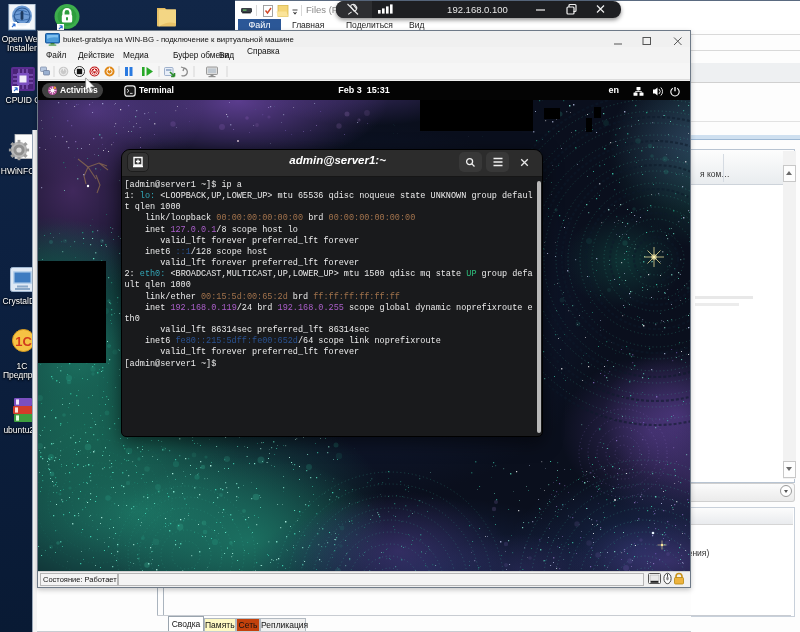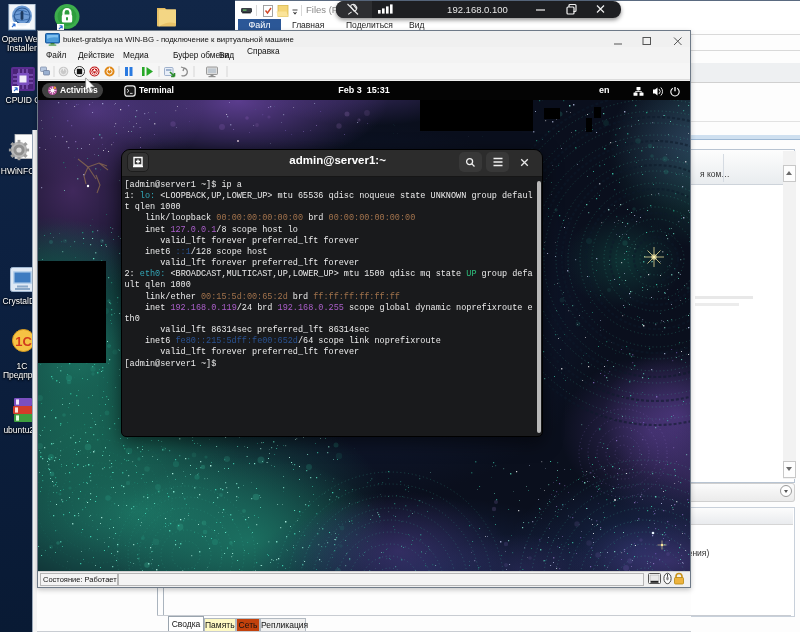--- a/index.html
+++ b/index.html
@@ -621,21 +621,21 @@
     <circle cx="6.8" cy="1.8" r="1.2" fill="#f0a030"></circle>
   </svg>
   <div class="abs" style="left:22px;top:4px;width:45px;height:11px;font-size:8.5px;font-weight:bold;color:#fff;">Activities</div>
   <svg class="abs" style="left:86px;top:4px" width="12" height="12" viewBox="0 0 12 12">
     <rect x="0.8" y="0.8" width="10.4" height="10.4" rx="2.4" fill="#1a1a1a" stroke="#f0f0f0" stroke-width="1.2"></rect>
     <path d="M3 4 l2 1.8 -2 1.8" stroke="#e0e0e0" stroke-width="0.9" fill="none"></path>
     <path d="M6 8.4 h2.6" stroke="#e0e0e0" stroke-width="0.9"></path>
   </svg>
   <div class="abs" style="left:101px;top:4px;width:45px;height:11px;font-size:8.5px;font-weight:bold;color:#fff;">Terminal</div>
   <div class="abs" style="left:276px;top:3.5px;width:100px;height:12px;font-size:9px;font-weight:bold;color:#fff;text-align:center;">Feb 3&nbsp; 15:31</div>
-  <div class="abs" style="left:561px;top:4px;width:20px;height:11px;font-size:9px;font-weight:bold;color:#fff;">en</div>
+  <div class="abs" style="left:561px;top:4px;width:20px;height:11px;font-size:9px;font-weight:bold;color:#fff;text-align:right;">en</div>
   <svg class="abs" style="left:595px;top:4.5px" width="50" height="11" viewBox="0 0 50 11">
     <g fill="#fff">
       <rect x="3.5" y="1" width="4" height="3.2" rx="0.5"></rect>
       <rect x="0.5" y="6.5" width="4" height="3.2" rx="0.5"></rect>
       <rect x="6.5" y="6.5" width="4" height="3.2" rx="0.5"></rect>
       <path d="M5.2 4.2 v1.3 M2.5 6.5 v-1 h6 v1" stroke="#fff" stroke-width="0.8" fill="none"></path>
     </g>
     <g fill="#fff">
       <path d="M20 3.5 h2 l2.5 -2 v8 l-2.5 -2 h-2 z"></path>
       <path d="M26 3 a3.5 3.5 0 0 1 0 5 M27.8 1.5 a5.5 5.5 0 0 1 0 8" stroke="#fff" stroke-width="0.9" fill="none"></path>
@@ -646,21 +646,21 @@
     </g>
   </svg>
 
   <div class="abs" style="left:82.6px;top:68px;width:422px;height:288px;background:#191a1c;border-radius:9px 9px 5px 5px;box-shadow:0 5px 18px rgba(0,0,0,0.55);border:1px solid #000;box-sizing:border-box;"></div>
   <div class="abs" style="left:83.6px;top:69px;width:420px;height:27px;background:#2c2c2c;border-radius:8px 8px 0 0;border-bottom:1px solid #161616;box-sizing:border-box;"></div>
   <div class="abs" style="left:89px;top:71px;width:22px;height:20px;background:#353535;border:1px solid #1d1d1d;border-radius:5px;box-sizing:border-box;"></div>
   <svg class="abs" style="left:94px;top:75px" width="12" height="12" viewBox="0 0 12 12">
     <path d="M2 1.5 h8 v7.5 h-8 z M1 10.5 h10" stroke="#fff" stroke-width="1.4" fill="none"></path>
     <path d="M6 3.5 v4 M4 5.5 h4" stroke="#fff" stroke-width="1.4"></path>
   </svg>
-  <div class="abs" style="left:83.6px;top:73px;width:420px;height:14px;font-size:11.5px;font-weight:bold;color:#fff;text-align:center;text-indent:12px;">admin@server1:~</div>
+  <div class="abs" style="left:83.6px;top:73px;width:420px;height:14px;font-size:11.5px;font-weight:bold;color:#fff;text-align:center;text-indent:12px;font-style:italic;">admin@server1:~</div>
   <div class="abs" style="left:421px;top:71px;width:23px;height:20px;background:#383838;border-radius:5px;"></div>
   <svg class="abs" style="left:426.5px;top:75.5px" width="11" height="11" viewBox="0 0 11 11">
     <circle cx="4.6" cy="4.6" r="3" stroke="#efefef" stroke-width="1.3" fill="none"></circle>
     <path d="M6.9 6.9 l2.6 2.6" stroke="#efefef" stroke-width="1.3"></path>
   </svg>
   <div class="abs" style="left:448px;top:71px;width:23px;height:20px;background:#383838;border-radius:5px;"></div>
   <svg class="abs" style="left:453.5px;top:76px" width="12" height="10" viewBox="0 0 12 10">
     <path d="M1.5 1.5 h9 M1.5 5 h9 M1.5 8.5 h9" stroke="#efefef" stroke-width="1.4"></path>
   </svg>
   <svg class="abs" style="left:482px;top:76.5px" width="9" height="9" viewBox="0 0 9 9">

